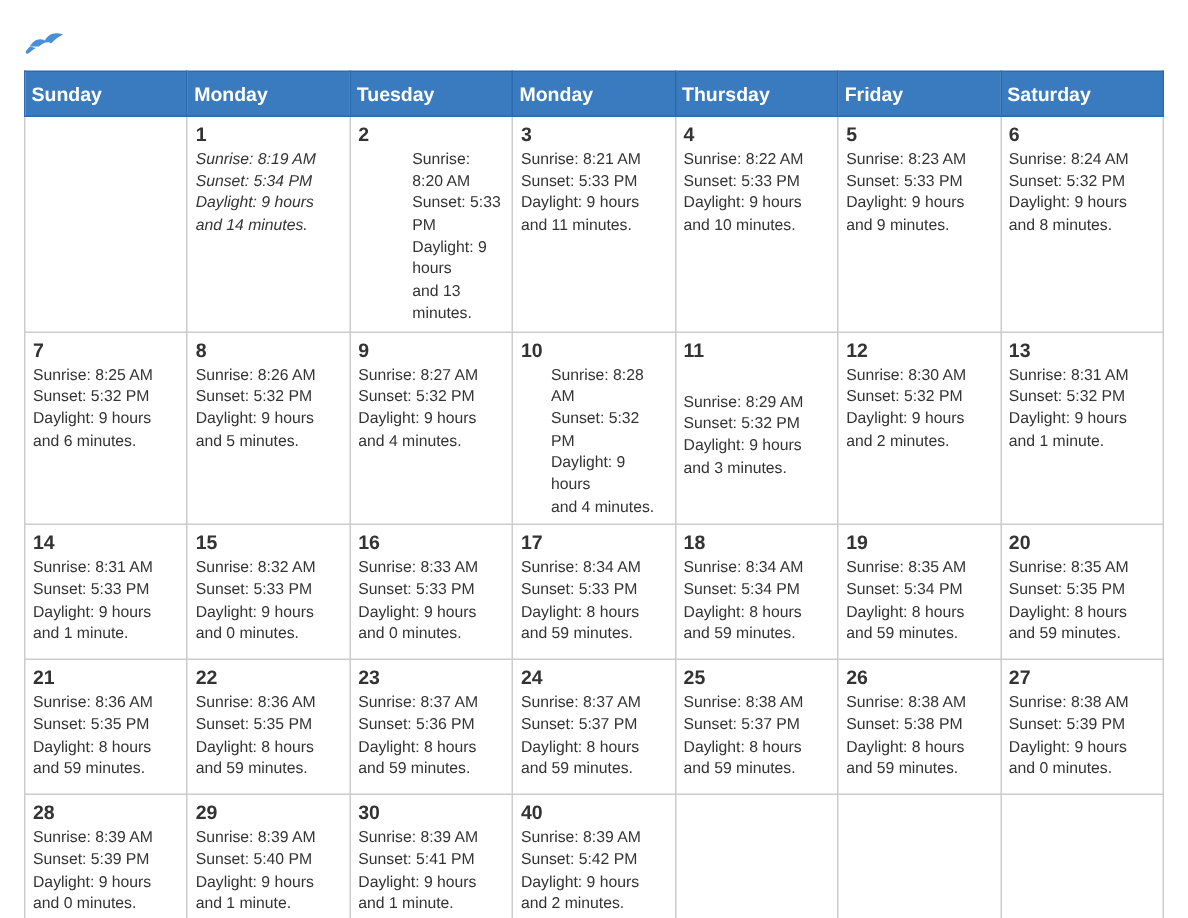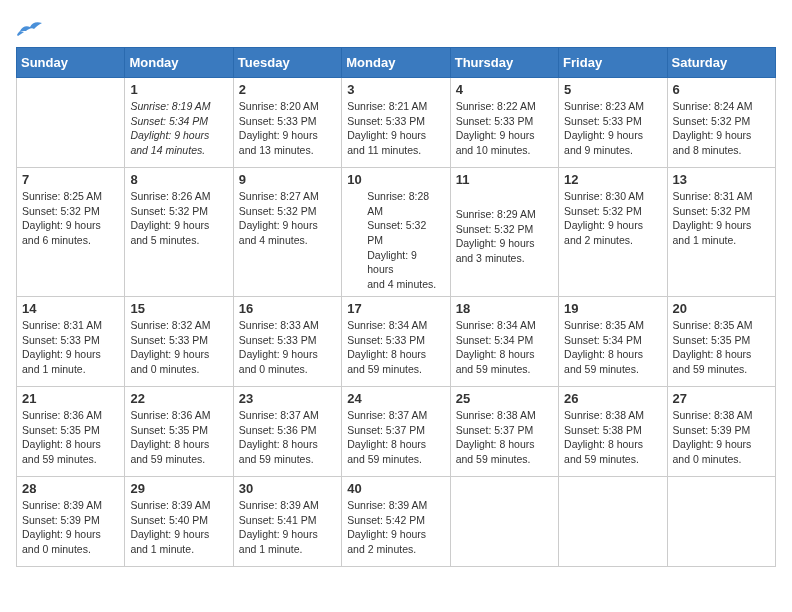--- a/index.html
+++ b/index.html
@@ -129,21 +129,21 @@
         <td class="empty"></td>
         <td>
           <span class="day-number">1</span>
           <div class="day-info" style="white-space: pre-line; font-style: italic;">Sunrise: 8:19 AM
 Sunset: 5:34 PM
 Daylight: 9 hours
 and 14 minutes.</div>
         </td>
         <td>
           <span class="day-number">2</span>
-          <div class="day-info" style="white-space: pre-line;">Sunrise: 8:20 AM
+          <div class="day-info" style="white-space: pre-line; margin-left: 36px;">Sunrise: 8:20 AM
 Sunset: 5:33 PM
 Daylight: 9 hours
 and 13 minutes.</div>
         </td>
         <td>
           <span class="day-number">3</span>
           <div class="day-info" style="white-space: pre-line;">Sunrise: 8:21 AM
 Sunset: 5:33 PM
 Daylight: 9 hours
 and 11 minutes.</div>

